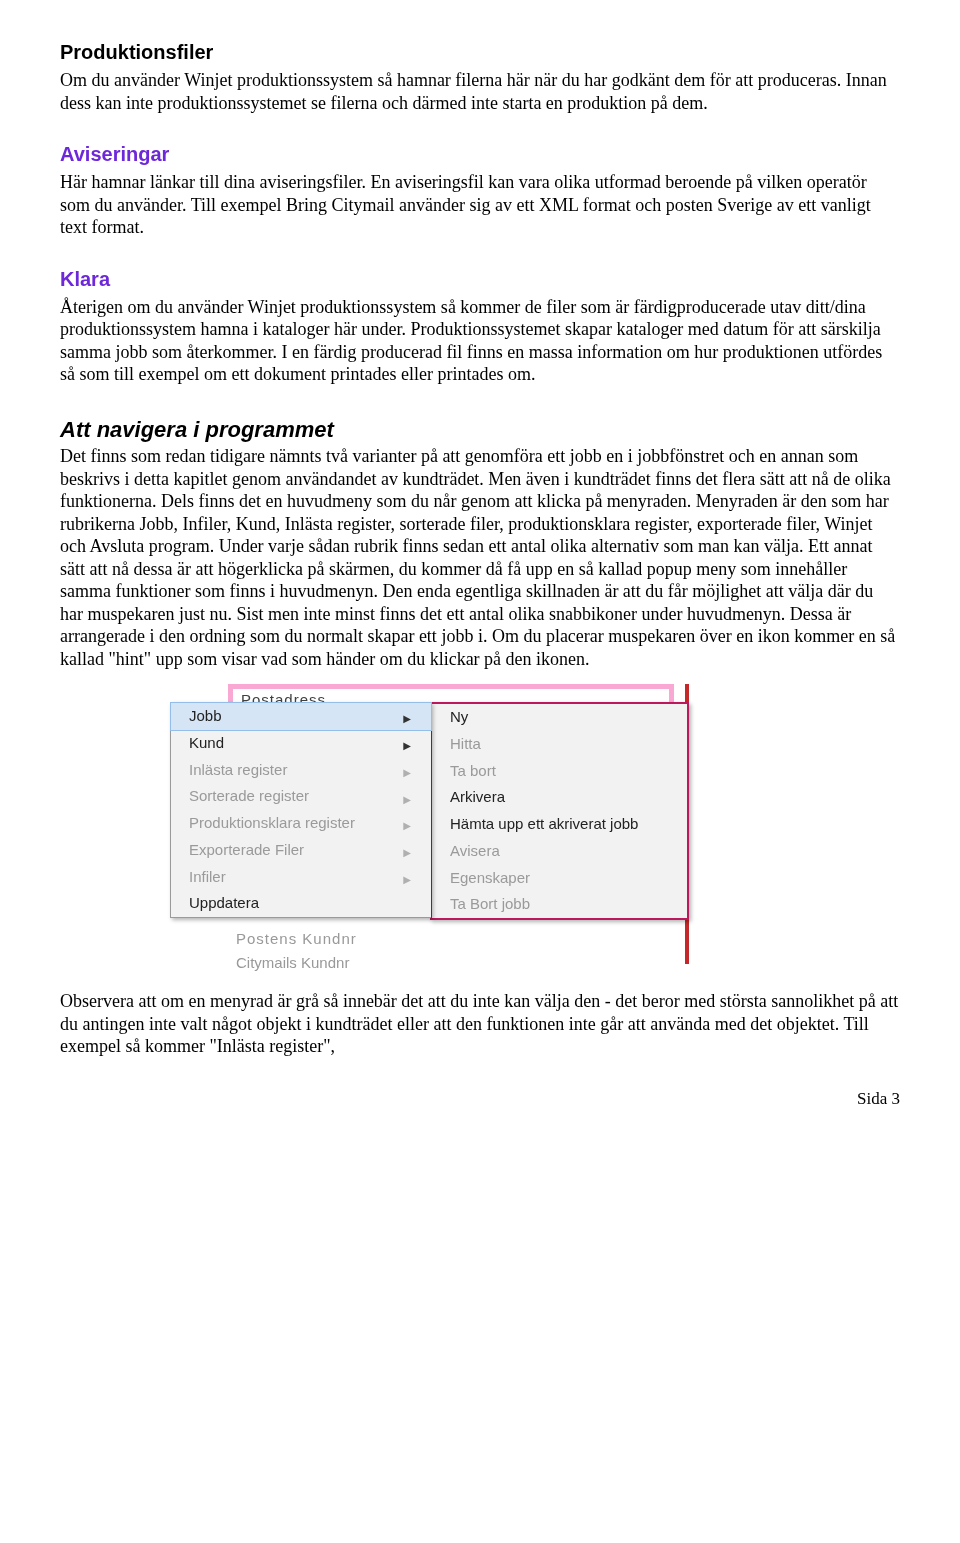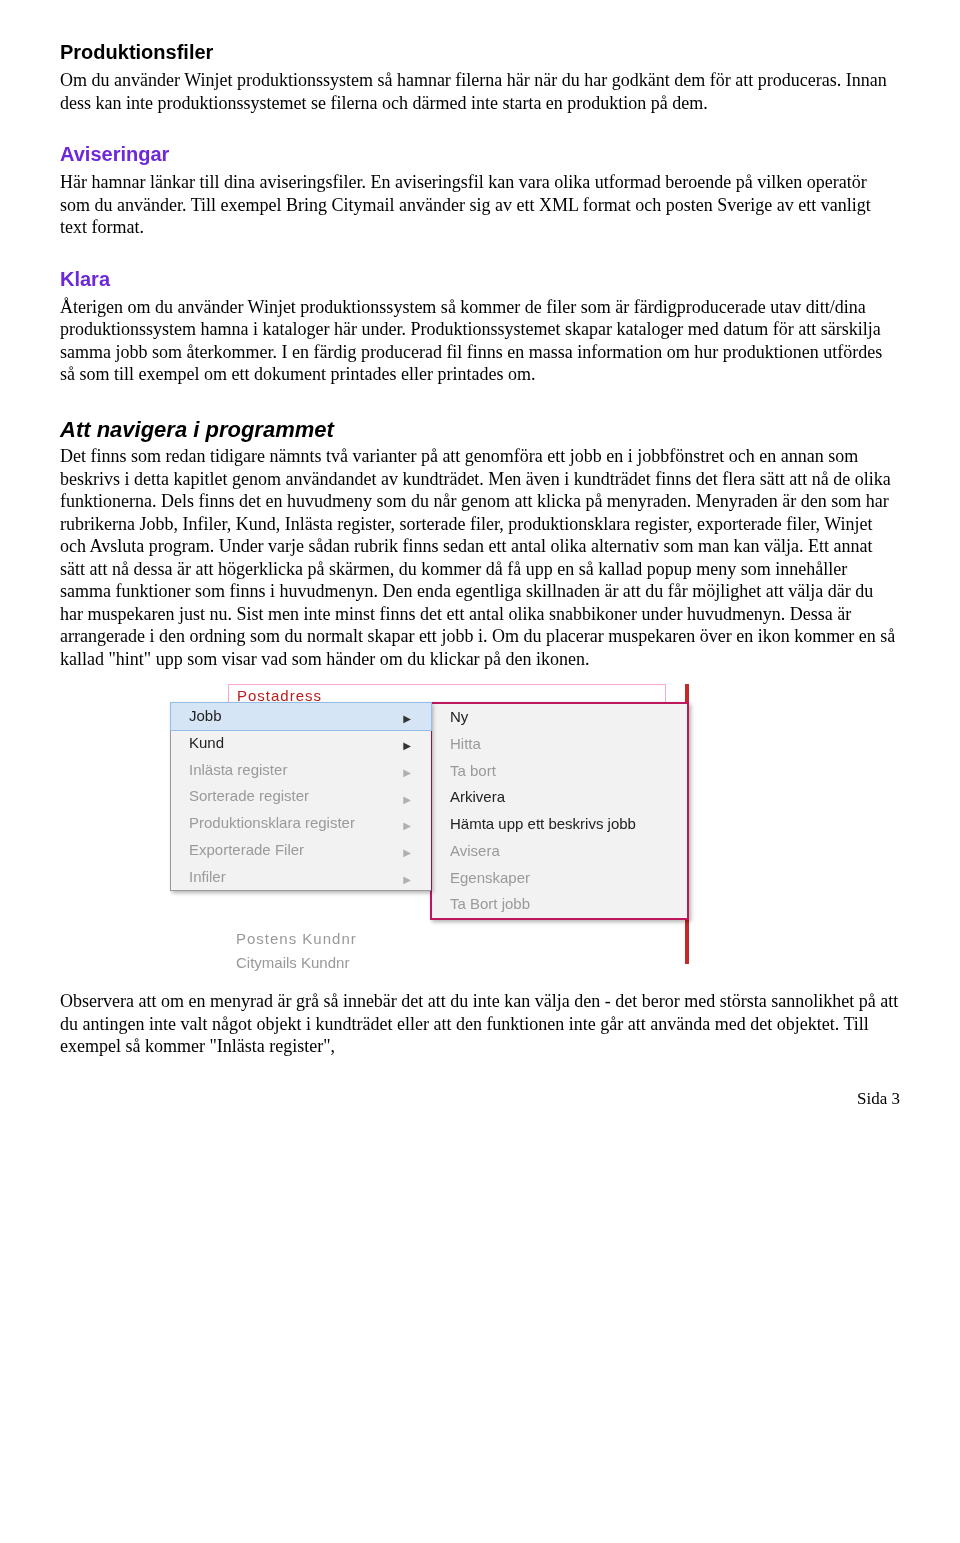--- a/index.html
+++ b/index.html
@@ -44,23 +44,23 @@
     height: 280px;
     font-family: "Segoe UI", Tahoma, sans-serif;
     font-size: 15px;
   }
   .bg-label {
     position: absolute;
     left: 58px;
     top: -4px;
     width: 420px;
     background: #fff;
-    border: 1px solid #f9a8d4;
+    border: 5px solid #f9a8d4;
     padding: 2px 8px;
-    color: #b91c1c;
+    color: #404040;
     z-index: 0;
     letter-spacing: 1px;
   }
   .bg-mid {
     position: absolute;
     left: 58px;
     top: 240px;
     width: 420px;
     padding: 2px 8px;
     color: #999;
@@ -171,36 +171,39 @@
         <span class="arrow">▶</span>
       </div>
       <div class="mi disabled">
         <span>Exporterade Filer</span>
         <span class="arrow">▶</span>
       </div>
       <div class="mi disabled">
         <span>Infiler</span>
         <span class="arrow">▶</span>
       </div>
+      <div class="mi">
+        <span>Uppdatera</span>
+      </div>
     </div>
   <div class="menu-right" id="menu-right">
       <div class="mi">
         <span>Ny</span>
       </div>
       <div class="mi disabled">
         <span>Hitta</span>
       </div>
       <div class="mi disabled">
         <span>Ta bort</span>
       </div>
       <div class="mi">
         <span>Arkivera</span>
       </div>
       <div class="mi">
-        <span>Hämta upp ett beskrivs jobb</span>
+        <span>Hämta upp ett akriverat jobb</span>
       </div>
       <div class="mi disabled">
         <span>Avisera</span>
       </div>
       <div class="mi disabled">
         <span>Egenskaper</span>
       </div>
       <div class="mi disabled">
         <span>Ta Bort jobb</span>
       </div>

